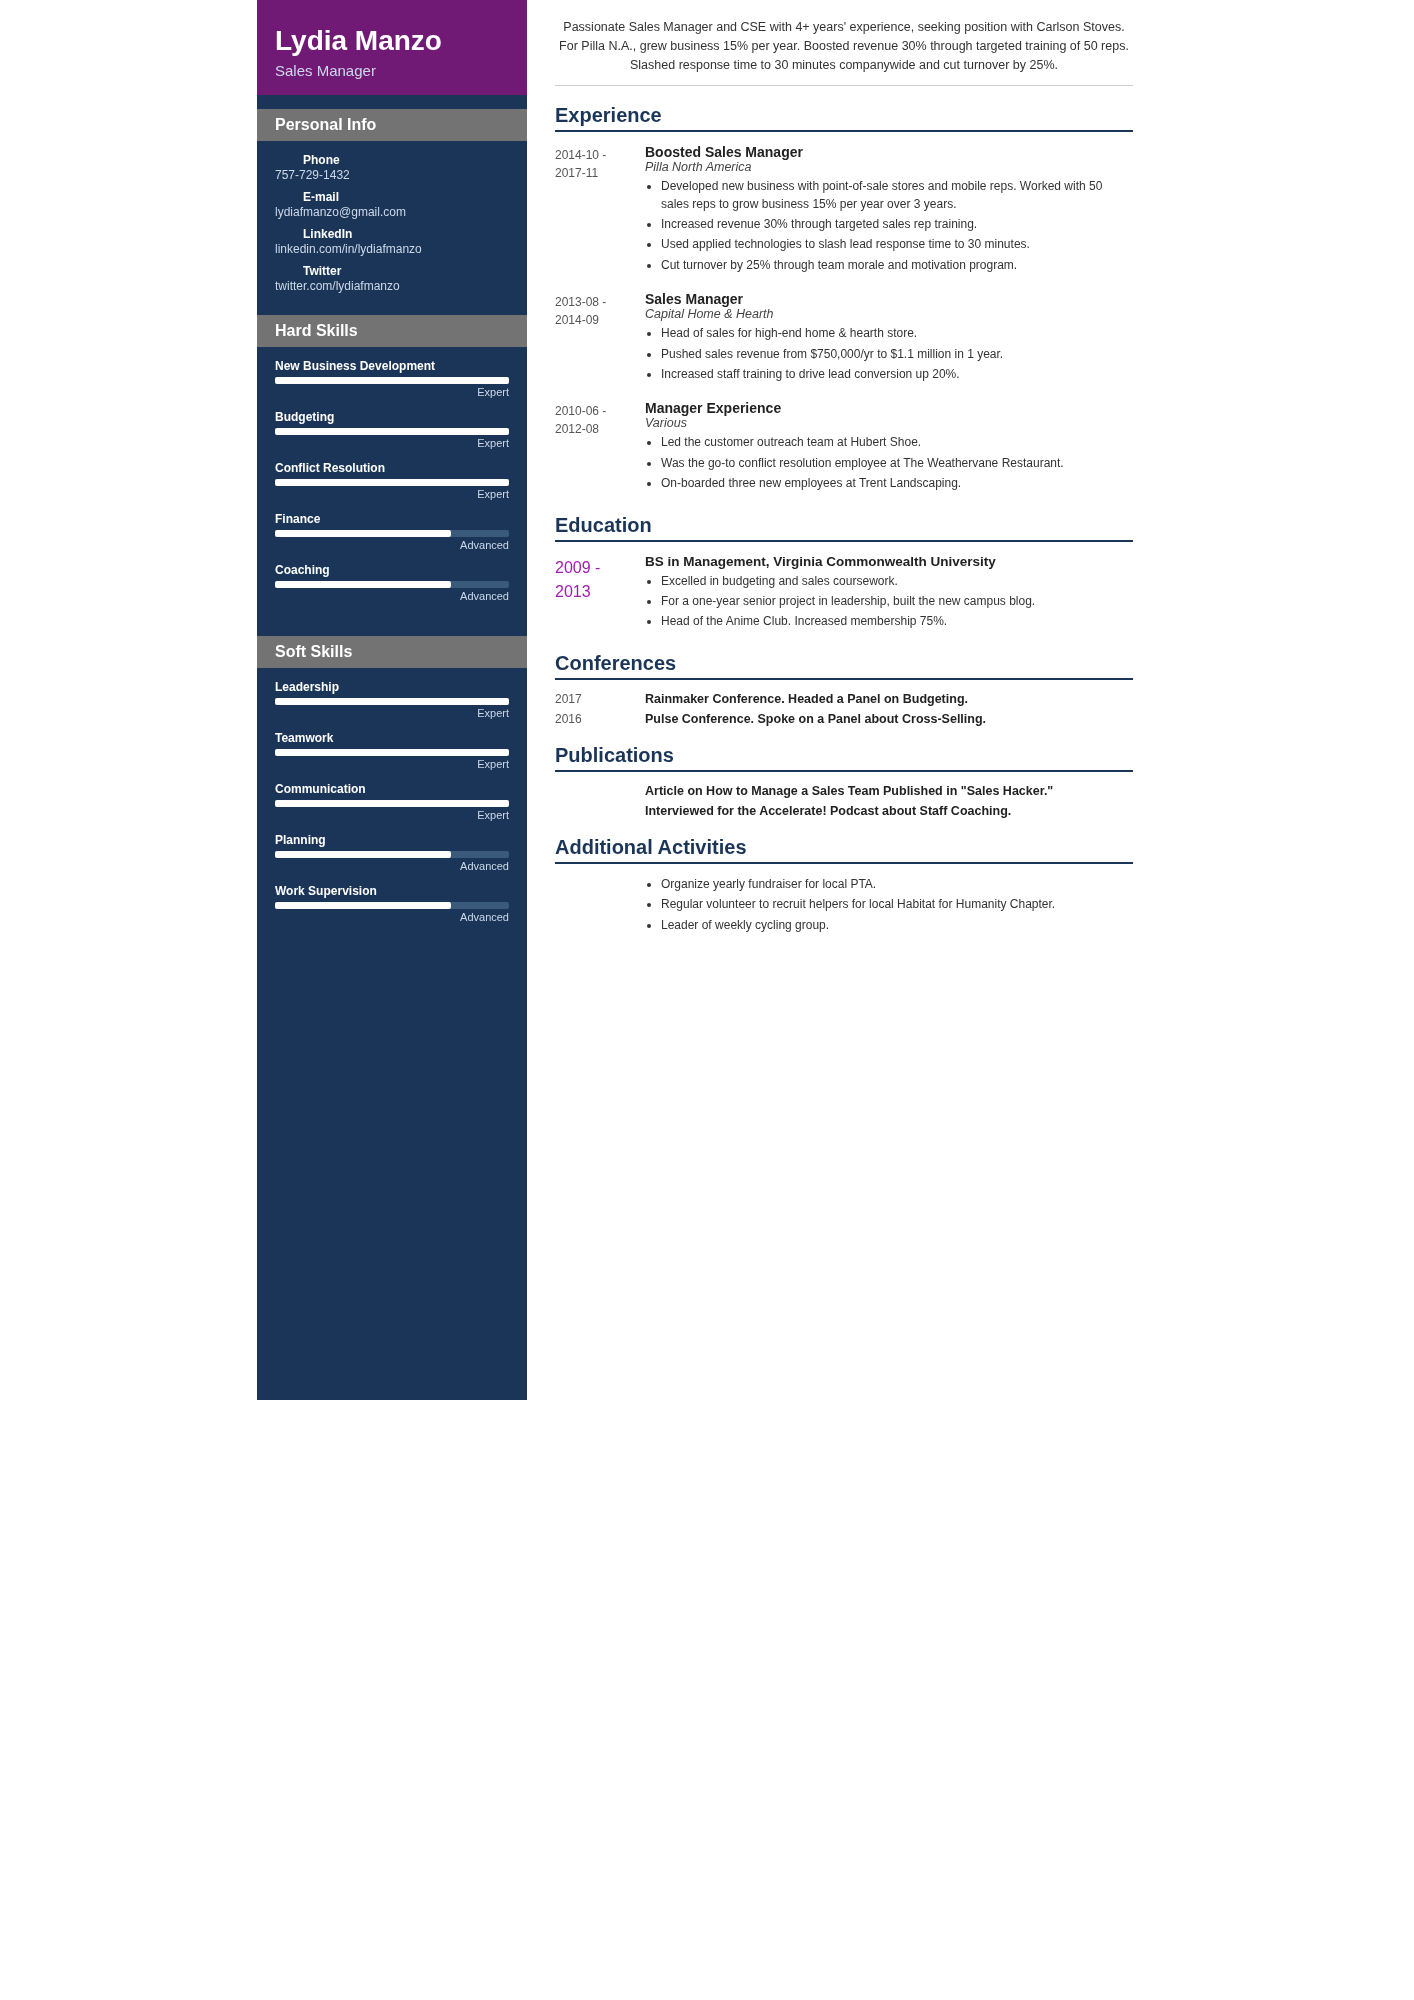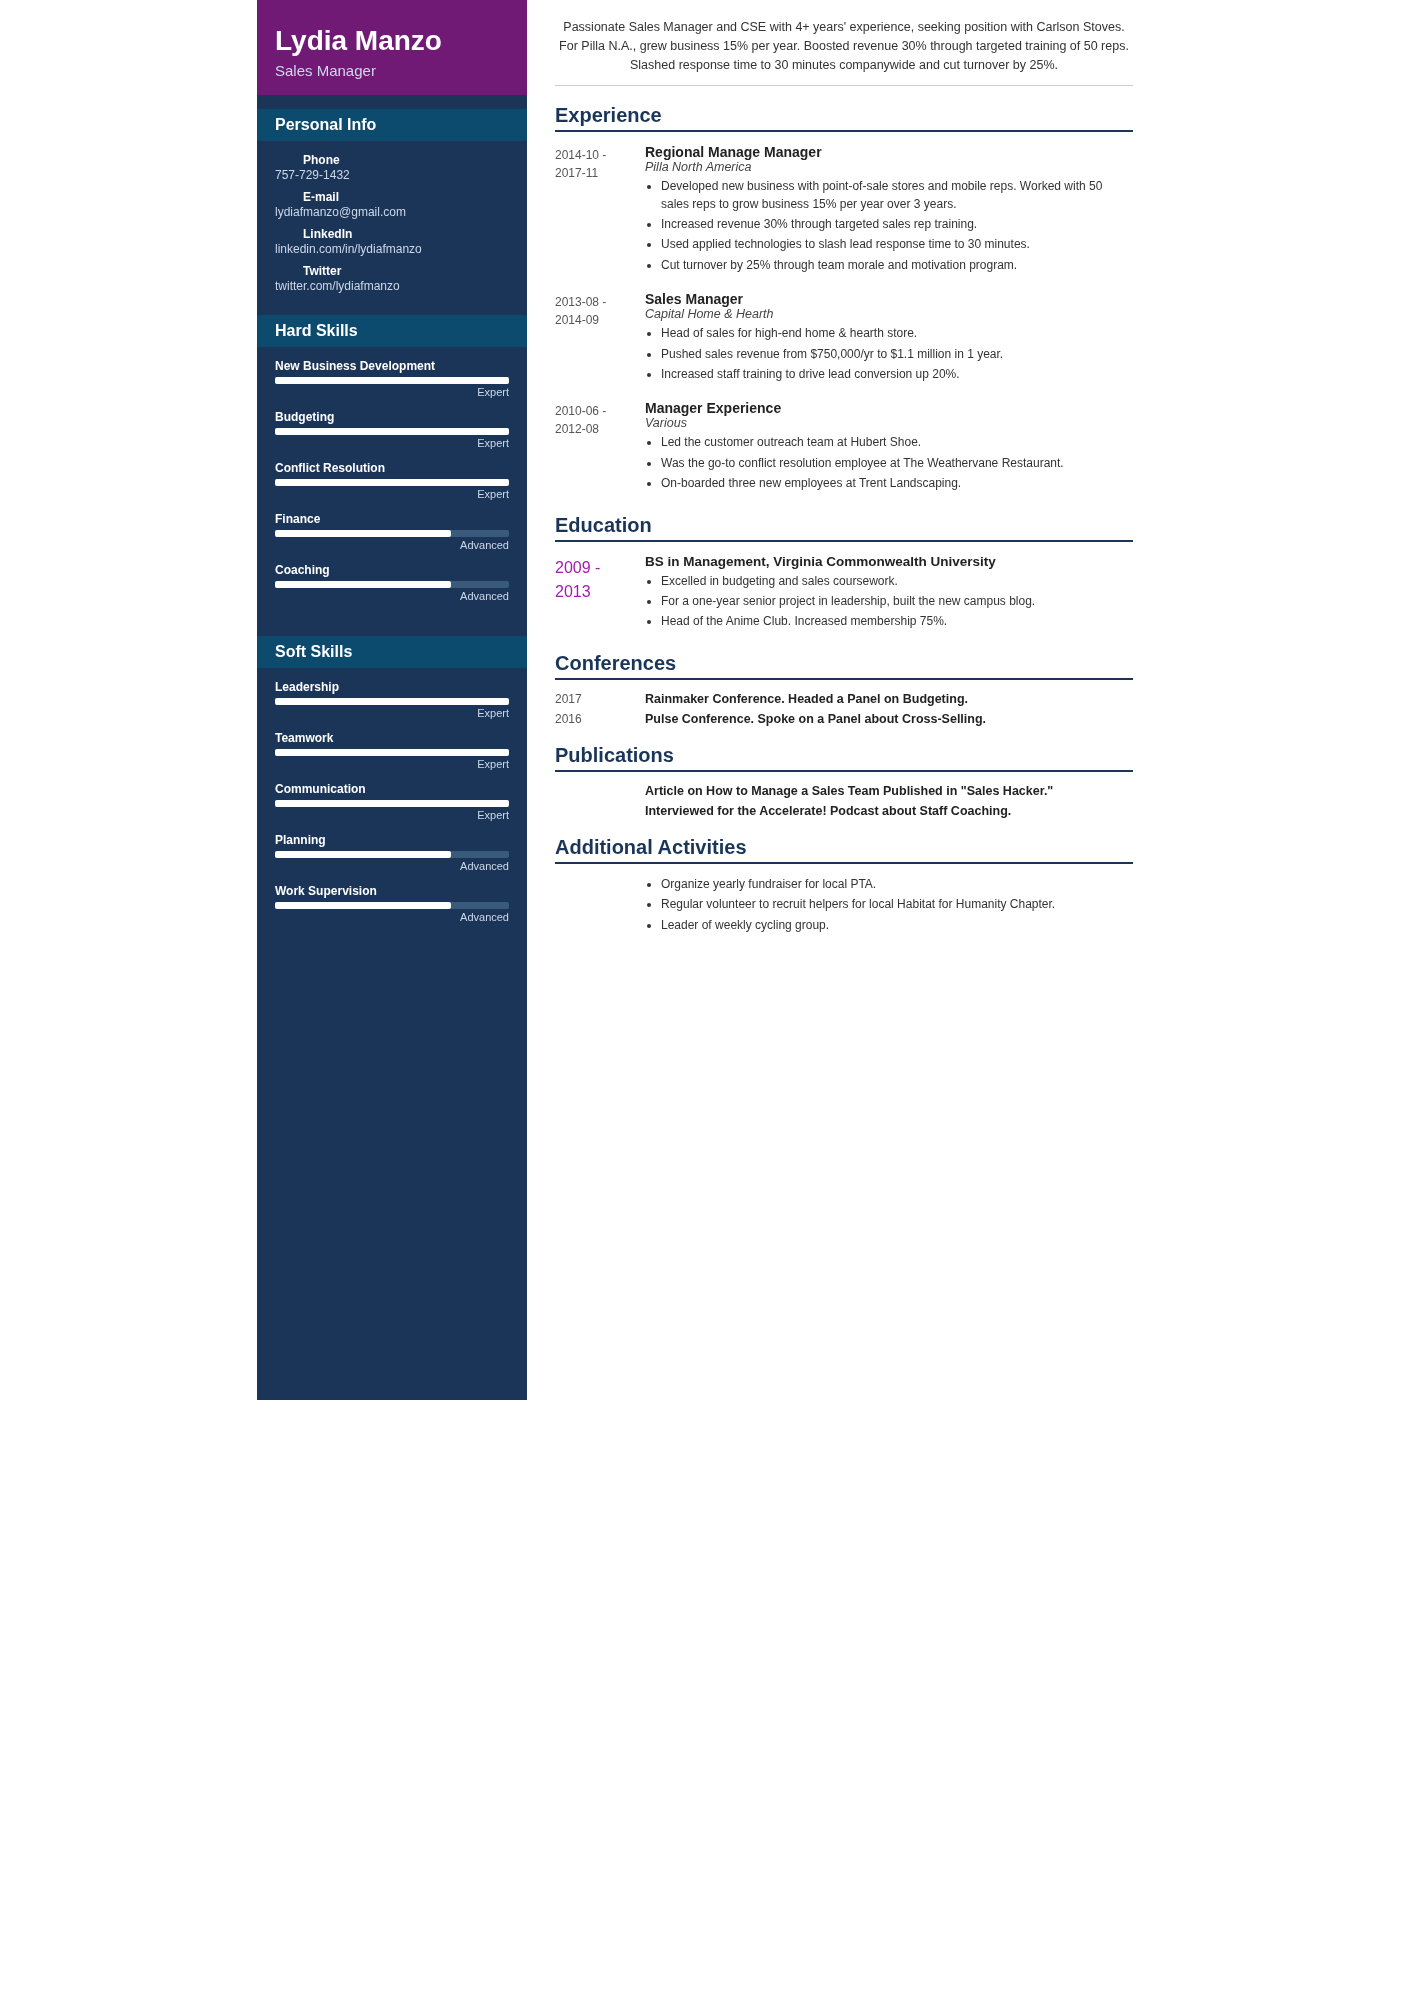--- a/index.html
+++ b/index.html
@@ -46,21 +46,21 @@
     }
 
     .sidebar-section {
       padding: 14px 18px 8px 18px;
     }
 
     .sidebar-section-title {
       font-size: 16px;
       font-weight: bold;
       color: #fff;
-      background-color: #0c4a6e;
+      background-color: #737373;
       padding: 7px 18px;
       margin-left: -18px;
       margin-right: -18px;
       margin-bottom: 12px;
     }
 
     .info-label {
       font-weight: bold;
       color: #fff;
       font-size: 12px;
@@ -358,21 +358,21 @@
   <div class="main">
 
     <p class="summary-text">Passionate Sales Manager and CSE with 4+ years' experience, seeking position with Carlson Stoves. For Pilla N.A., grew business 15% per year. Boosted revenue 30% through targeted training of 50 reps. Slashed response time to 30 minutes companywide and cut turnover by 25%.</p>
 
     <div class="section">
       <div class="section-title">Experience</div>
 
       <div class="exp-entry">
         <div class="exp-dates">2014-10 -<br>2017-11</div>
         <div class="exp-content">
-          <div class="exp-job-title">Regional Manage Manager</div>
+          <div class="exp-job-title">Boosted Sales Manager</div>
           <div class="exp-company">Pilla North America</div>
           <ul class="exp-bullets">
             <li>Developed new business with point-of-sale stores and mobile reps. Worked with 50 sales reps to grow business 15% per year over 3 years.</li>
             <li>Increased revenue 30% through targeted sales rep training.</li>
             <li>Used applied technologies to slash lead response time to 30 minutes.</li>
             <li>Cut turnover by 25% through team morale and motivation program.</li>
           </ul>
         </div>
       </div>
 

